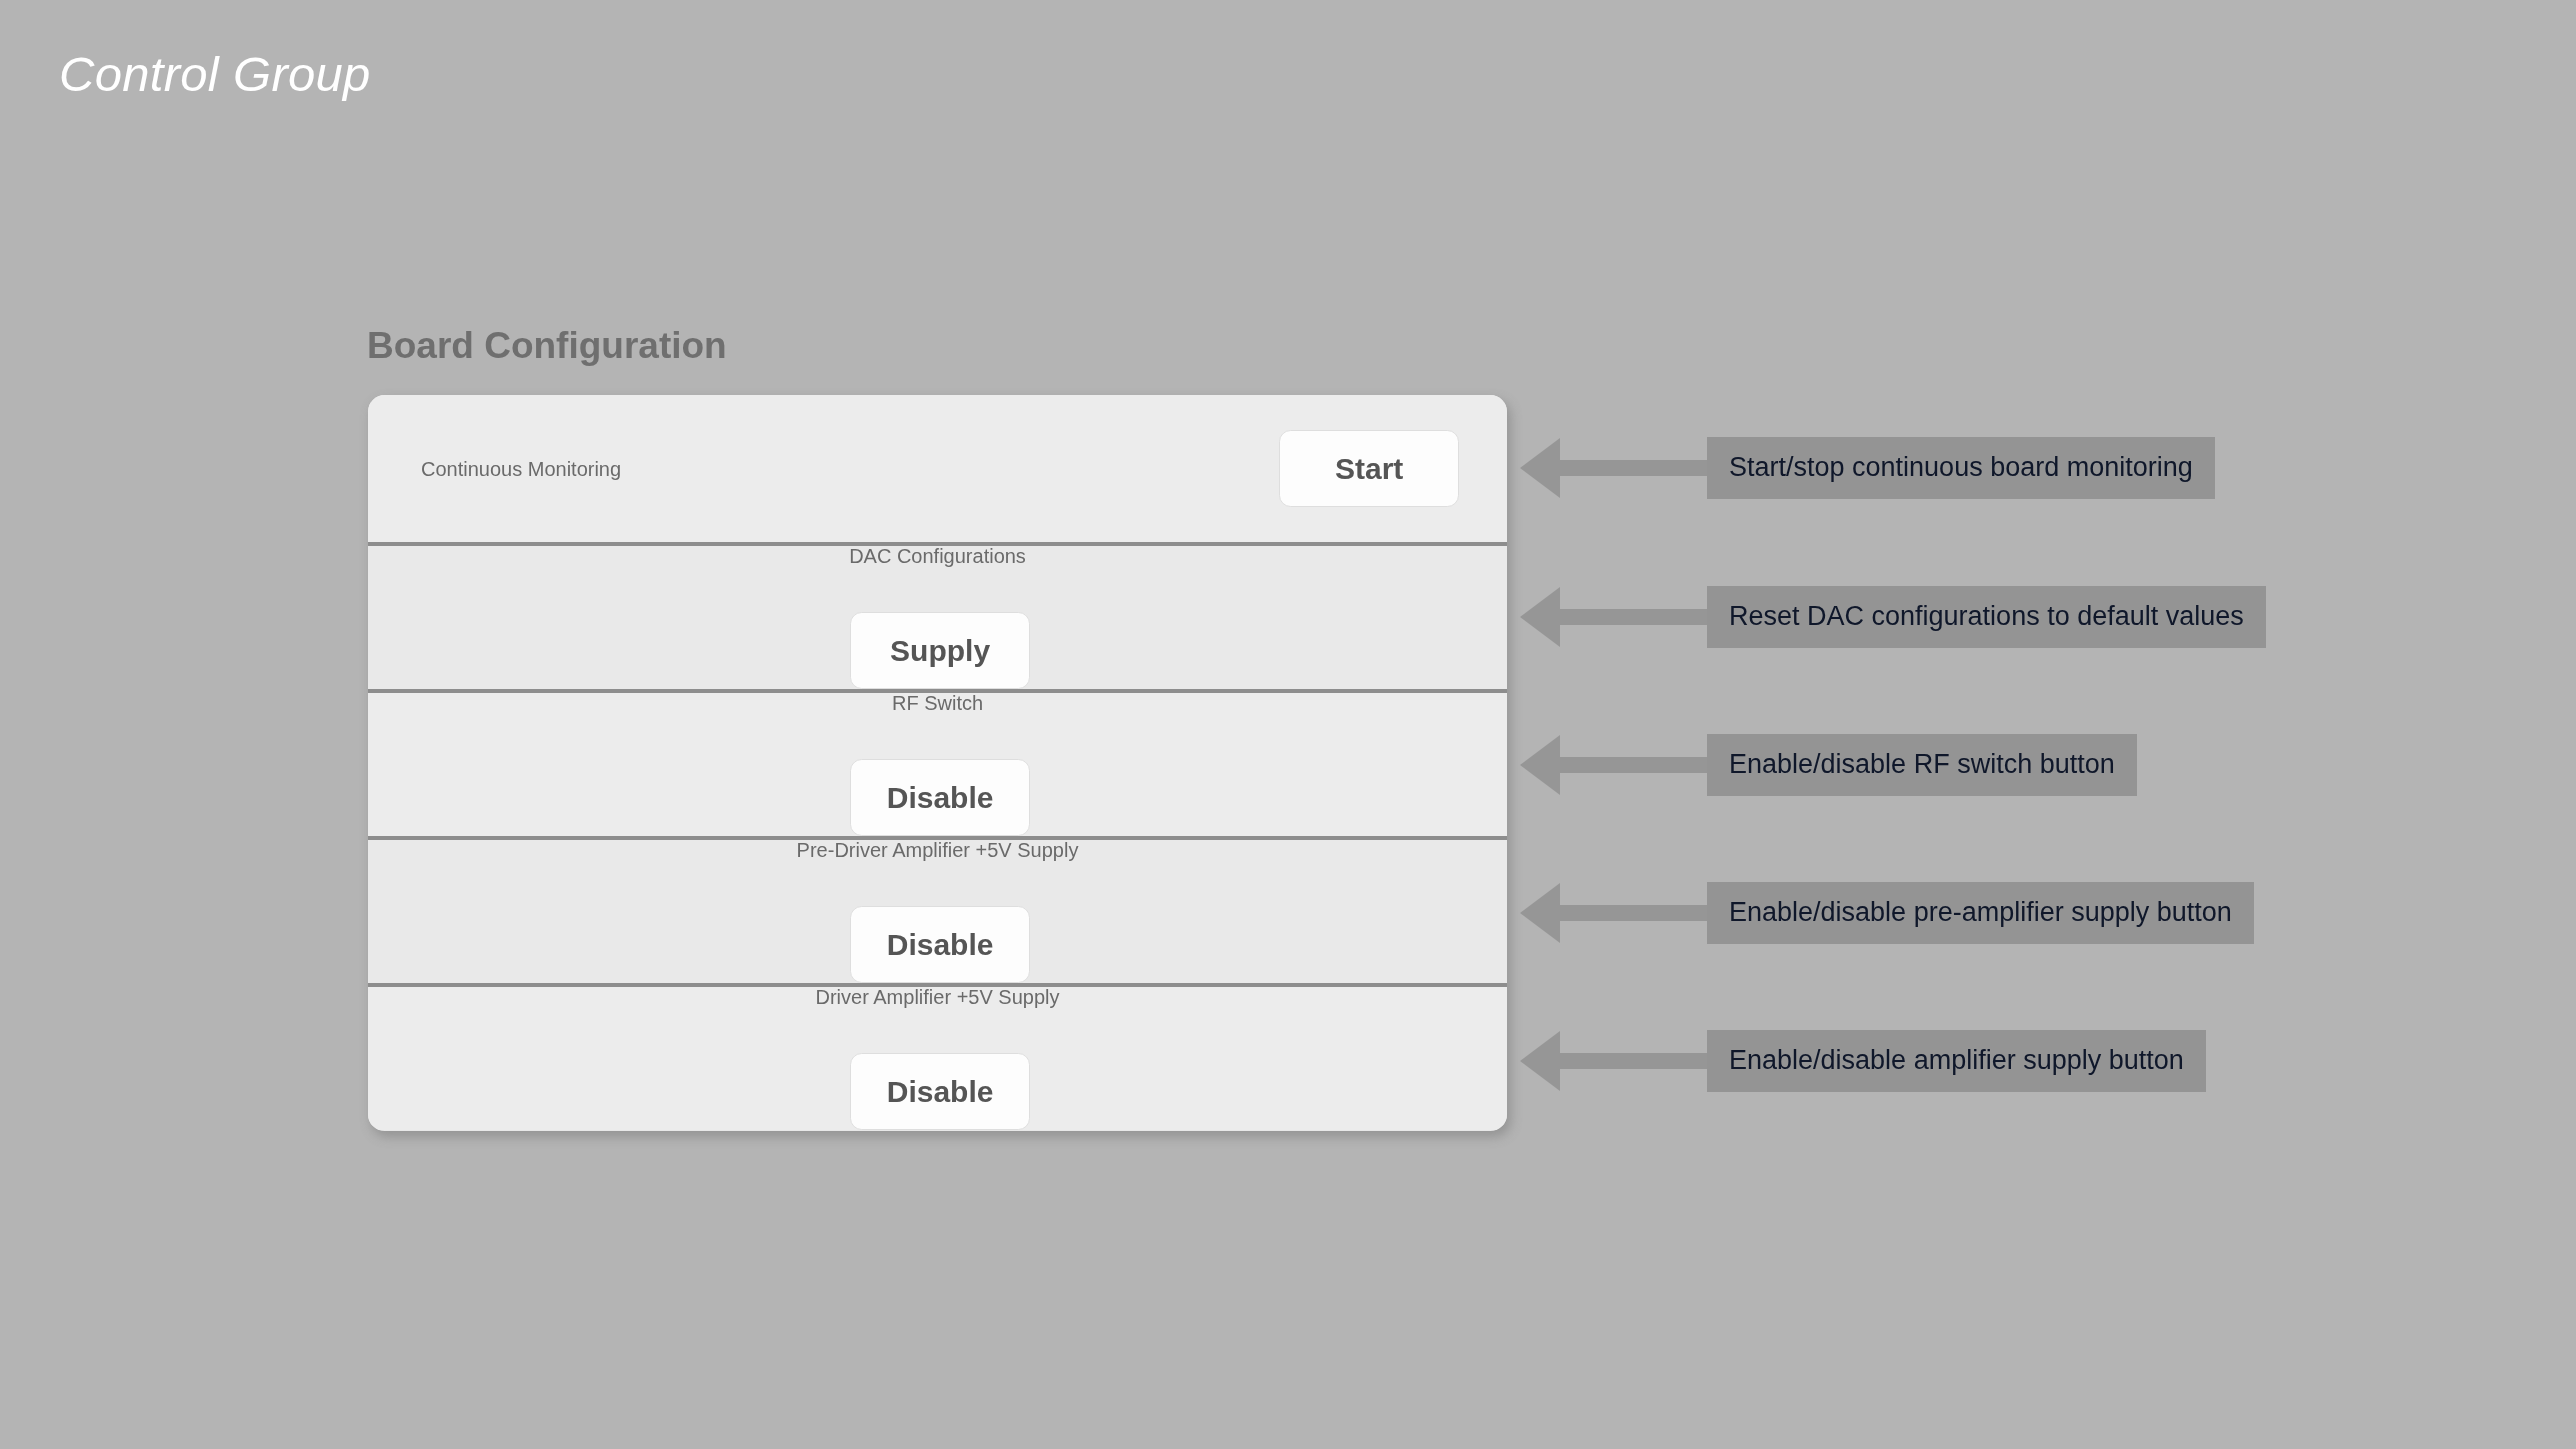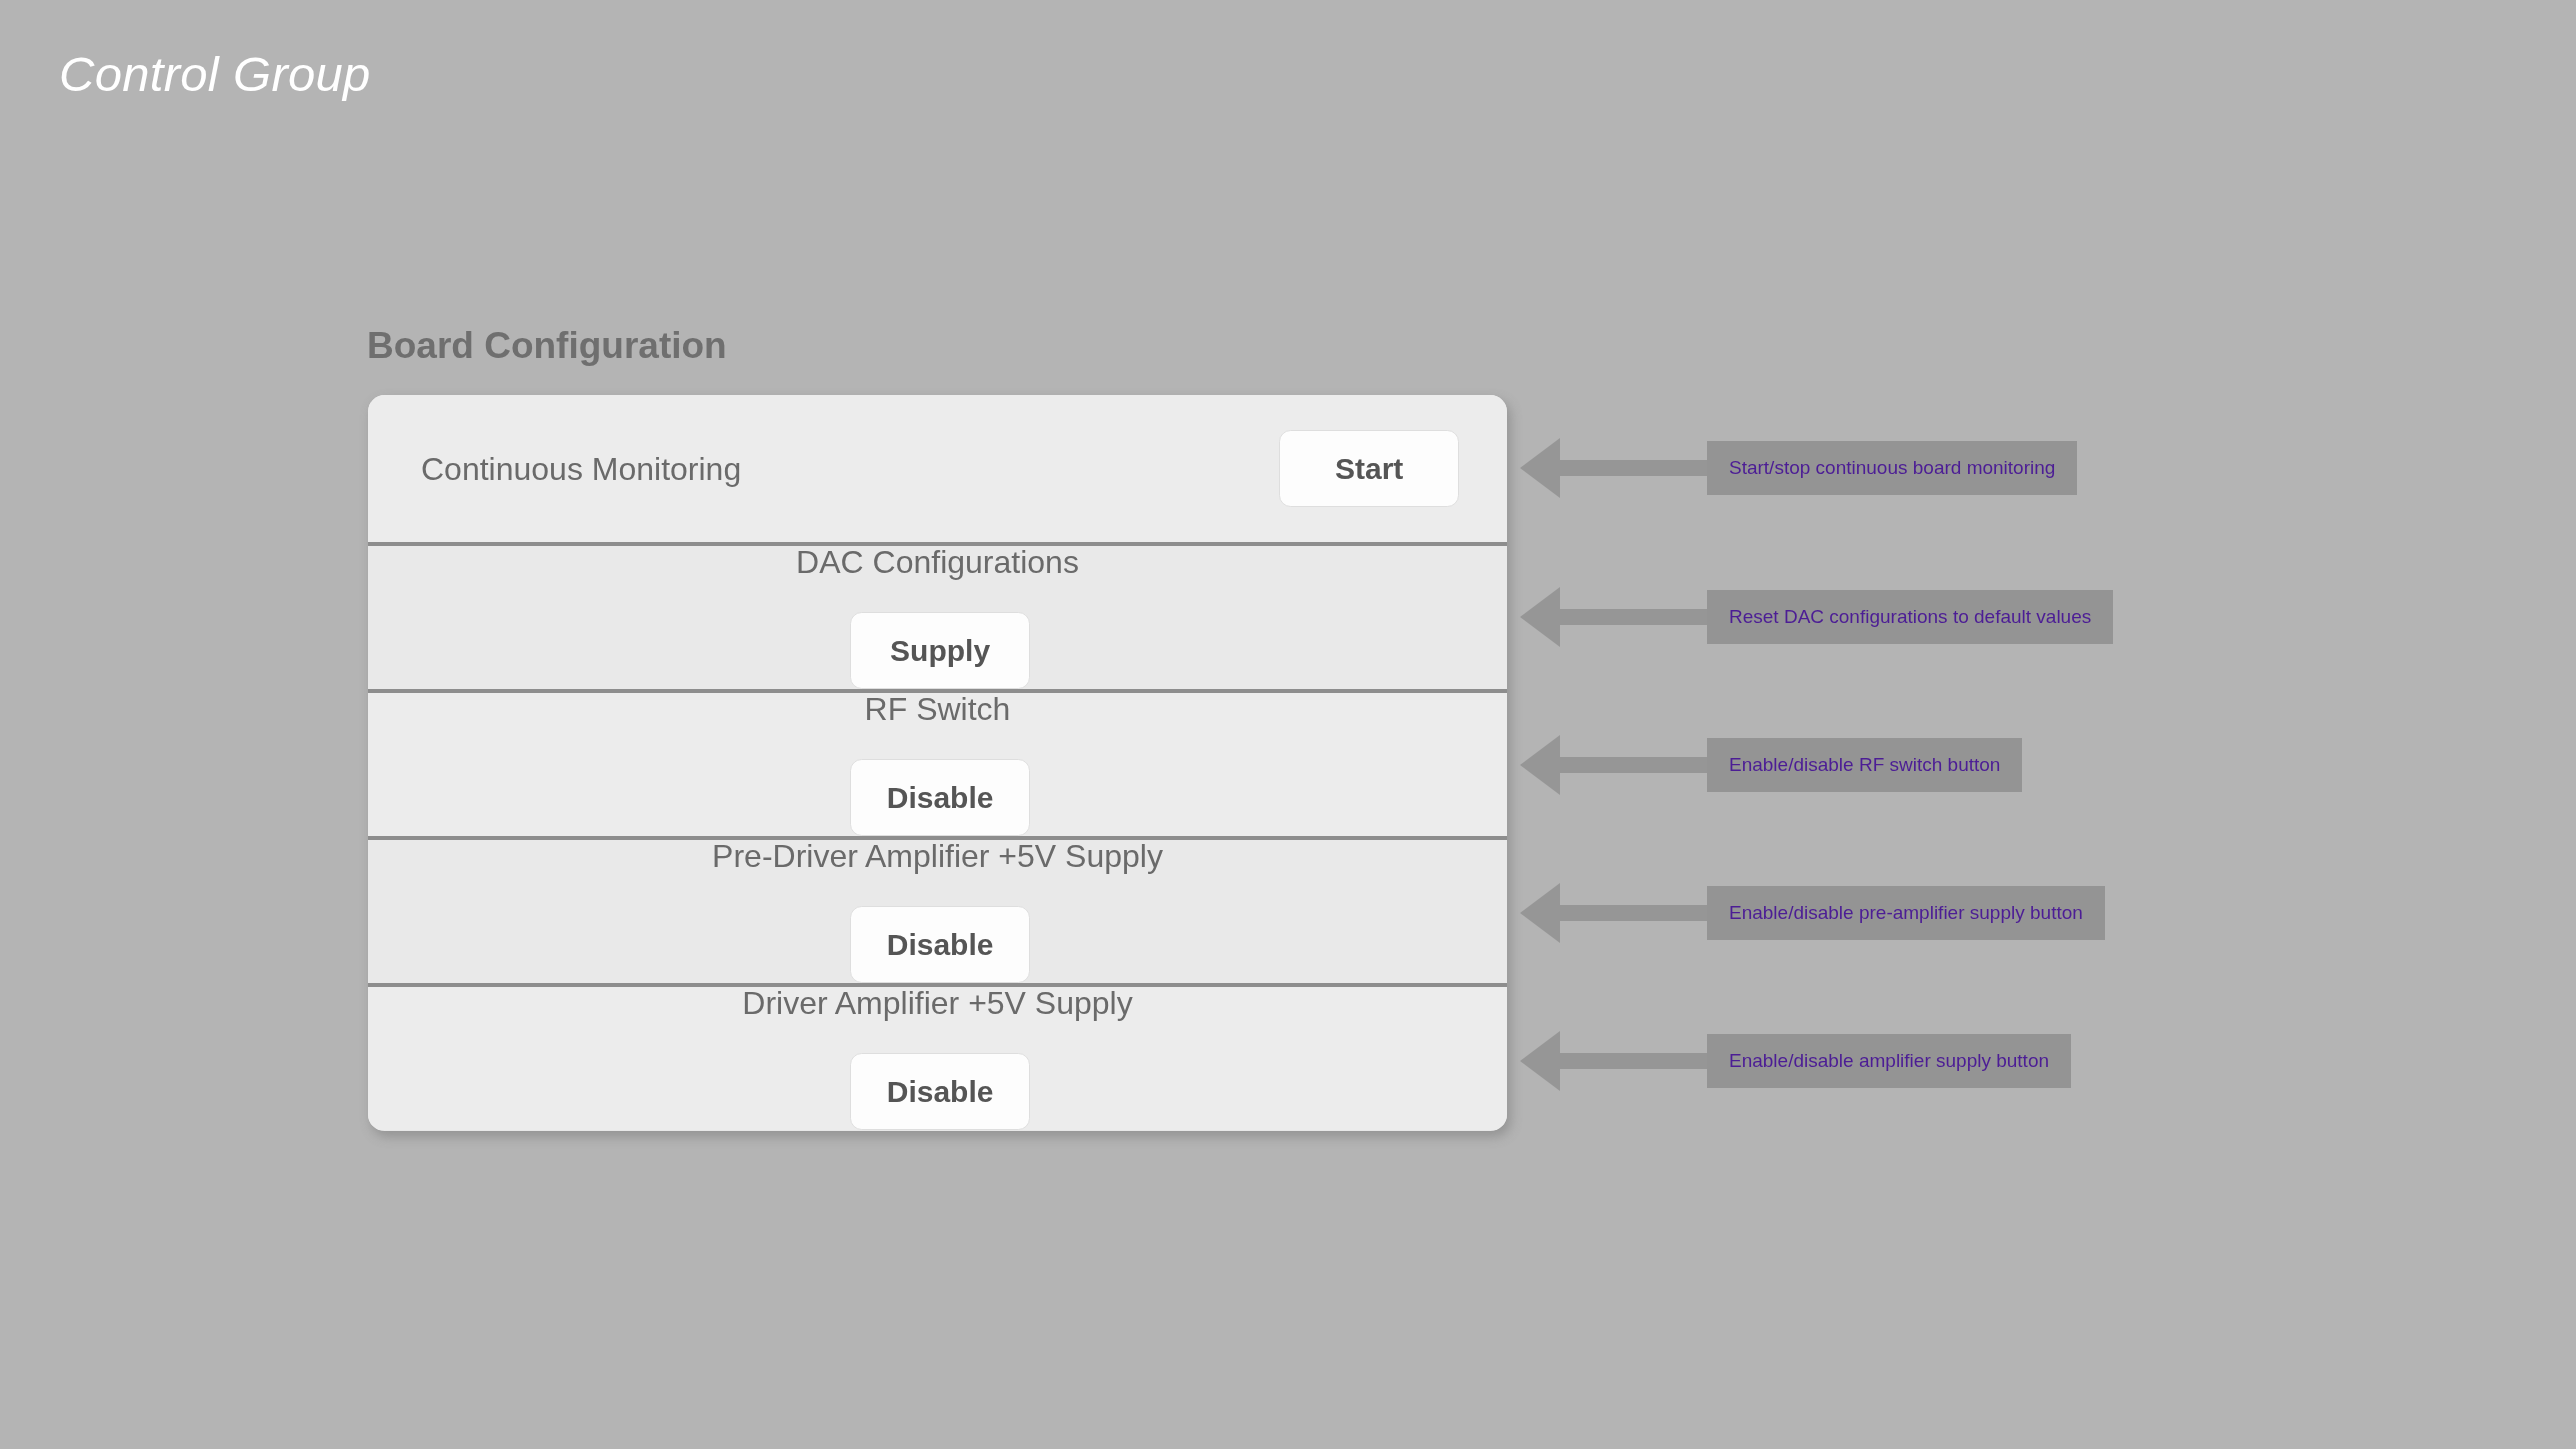--- a/index.html
+++ b/index.html
@@ -66,21 +66,21 @@
   }
   .card-row.alt {
     background: #e9e9e9;
   }
   .card-row + .card-row {
     border-top: 4.5px solid #8d8d8d;
     flex-direction: column;
   }
 
   .row-label {
-    font-size: 32px;
+    font-size: 20px;
     color: #6a6a6a;
     white-space: nowrap;
     line-height: 1;
   }
 
   .row-button {
     min-width: 180px;
     height: 77px;
     background: #fdfdfd;
     border: 1.9px solid #dedede;
@@ -113,22 +113,22 @@
     border-right: 40px solid #969696;
     flex: 0 0 auto;
   }
   .ann-shaft {
     height: 15.5px;
     background: #969696;
     flex: 0 0 auto;
   }
   .ann-box {
     background: #949494;
-    color: #4c1d95;
-    font-size: 19px;
+    color: #0f172a;
+    font-size: 27px;
     line-height: 1;
     padding: 16.7px 22px 18px 22px;
     white-space: nowrap;
     box-sizing: border-box;
     flex: 0 0 auto;
   }
 </style>
 </head>
 <body>
 

